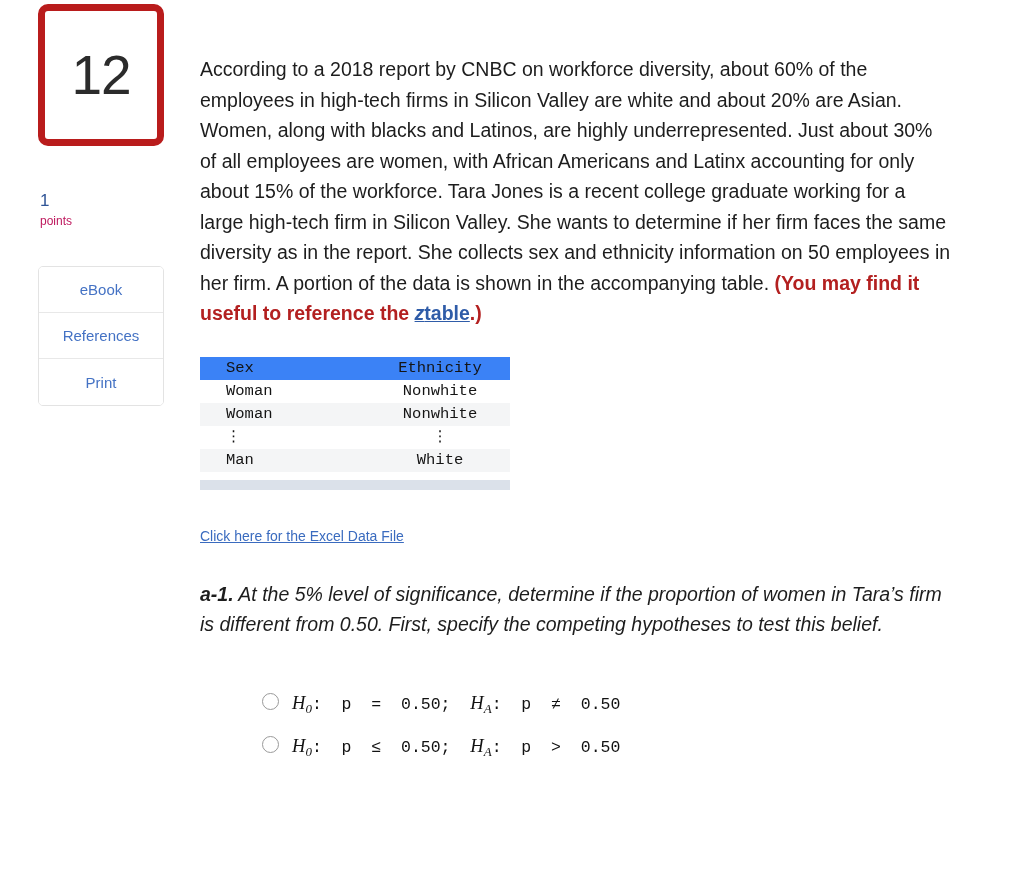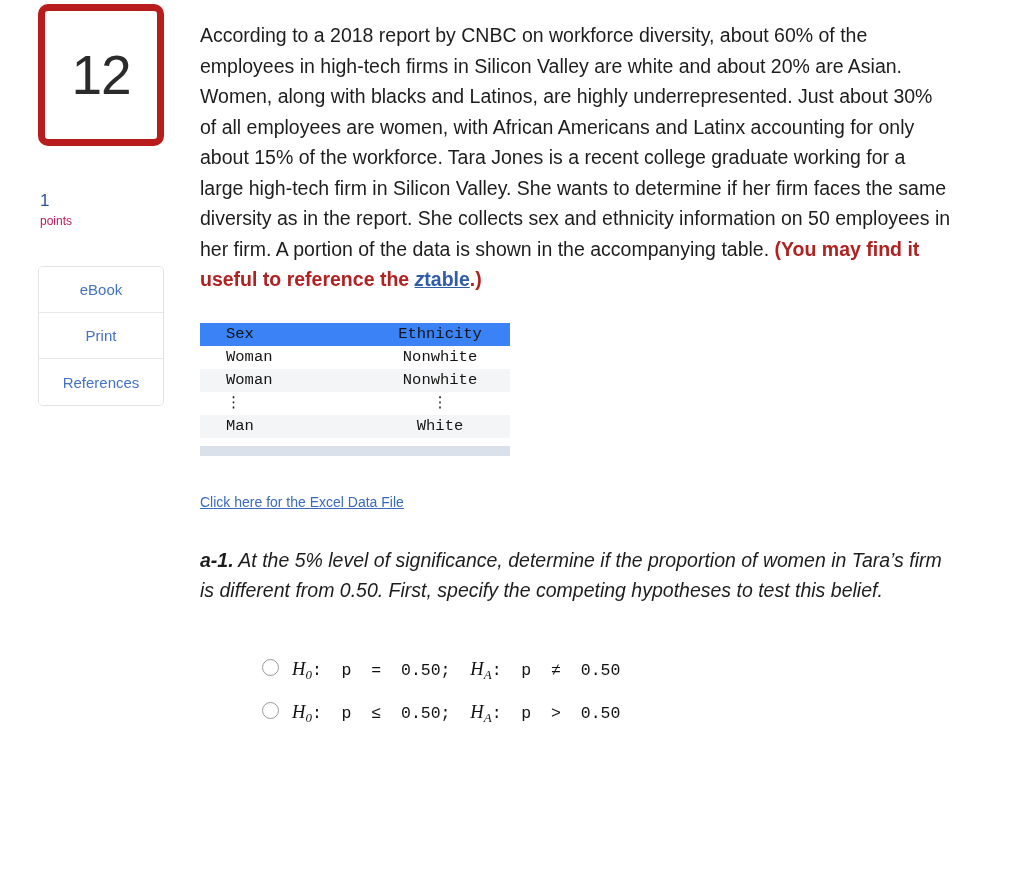--- a/index.html
+++ b/index.html
@@ -85,23 +85,24 @@
     color: #4472c4;
     border-bottom: 1px solid #e8e8e8;
     cursor: pointer;
     background: #fff;
   }
   .rail-btn:last-child { border-bottom: none; }
 
   
   .content {
     flex: 1;
-    padding-top: 20px;
+    padding-top: 34px;
     padding-right: 38px;
     max-width: 790px;
+    margin-top: 20px;
   }
 
   .stem {
     font-size: 19.5px;
     line-height: 30.5px;
     color: #1d1d1d;
     margin: 0;
   }
   .stem .note {
     color: #b32020;
@@ -242,24 +243,24 @@
     <div class="points-wrap">
       <span class="points-value">1</span>
       <span class="points-label">points</span>
     </div>
 
     <div class="rail-buttons">
       <div class="rail-btn">
         <span>eBook</span>
       </div>
       <div class="rail-btn">
-        <span>Print</span>
+        <span>References</span>
       </div>
       <div class="rail-btn">
-        <span>References</span>
+        <span>Print</span>
       </div>
     </div>
 
   </div>
 
   <div class="content">
 
     <p class="stem"><span>According to a 2018 report by CNBC on workforce diversity, about 60% of the employees in high-tech firms in Silicon Valley are white and about 20% are Asian. Women, along with blacks and Latinos, are highly underrepresented. Just about 30% of all employees are women, with African Americans and Latinx accounting for only about 15% of the workforce. Tara Jones is a recent college graduate working for a large high-tech firm in Silicon Valley. She wants to determine if her firm faces the same diversity as in the report. She collects sex and ethnicity information on 50 employees in her firm. A portion of the data is shown in the accompanying table. </span><span class="note"><span>(You may find it useful to reference the </span><a class="ztable-link"><span class="zchar">z</span></a><a class="ztable-link2"><span>table</span></a><span>.)</span></span></p>
 
     

